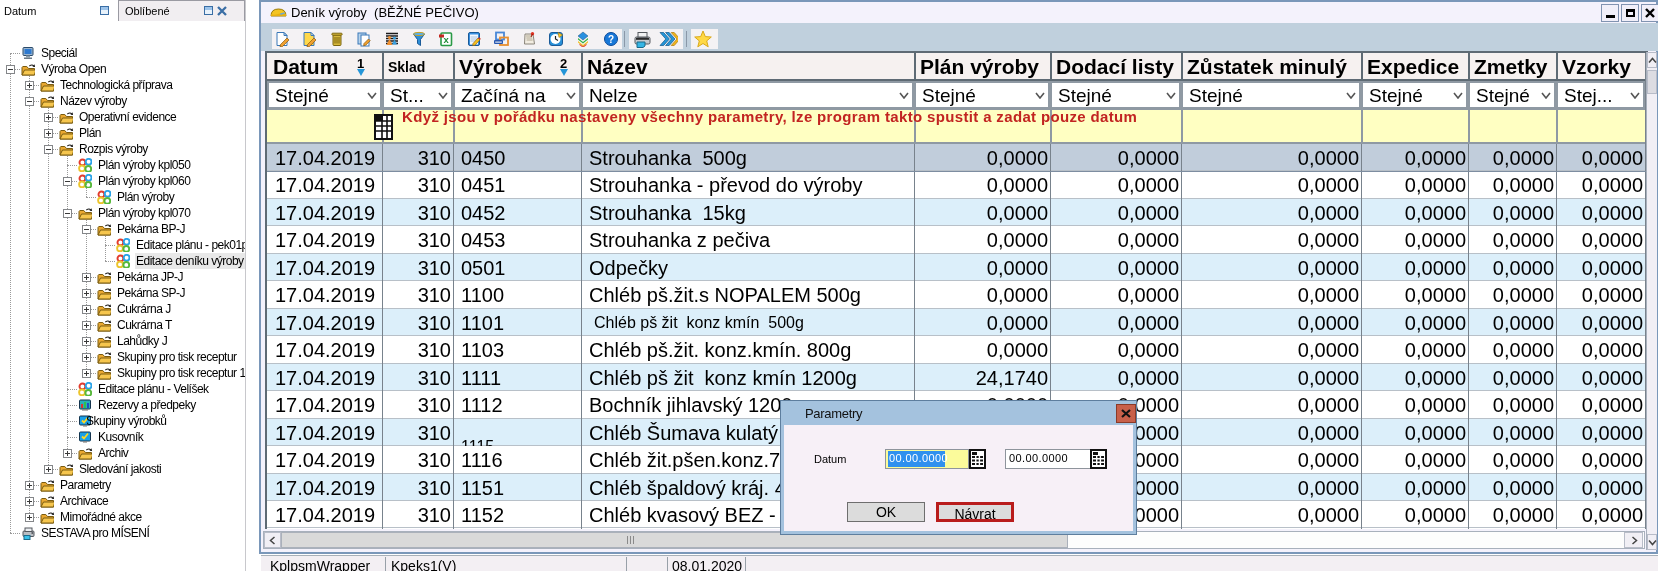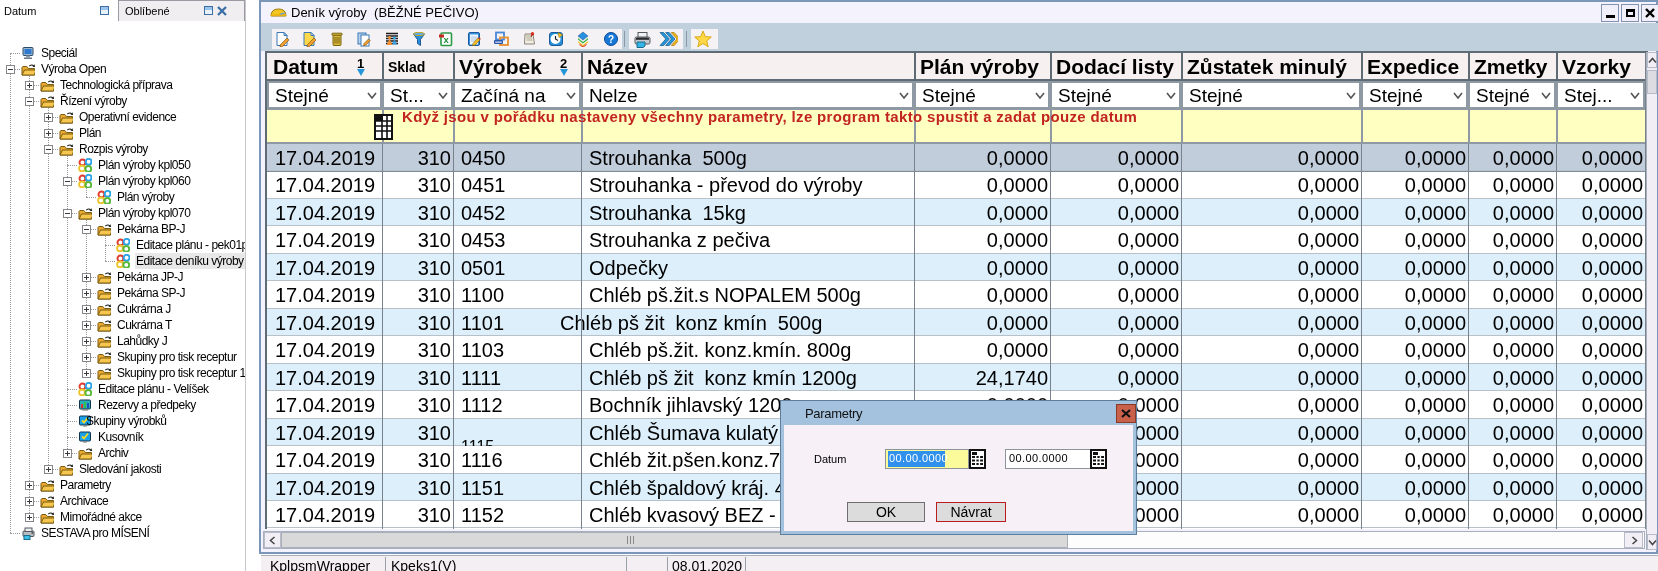--- a/index.html
+++ b/index.html
@@ -93,21 +93,21 @@
       <use href="#tfolder"></use>
     </svg>
 <div class="tree-t abs" style="left:59px;top:77px;height:16px;line-height:16px;padding:0 1px">Technologická příprava</div>
 <div class="hstub" style="left:29px;top:101px;width:10px"></div>
 <div class="ebox" style="left:25px;top:97px">
       <i></i>
     </div>
 <svg class="abs" style="left:40px;top:94px" width="14" height="14" viewBox="0 0 14 14">
       <use href="#tfolder"></use>
     </svg>
-<div class="tree-t abs" style="left:59px;top:93px;height:16px;line-height:16px;padding:0 1px">Řízení výroby</div>
+<div class="tree-t abs" style="left:59px;top:93px;height:16px;line-height:16px;padding:0 1px">Název výroby</div>
 <div class="hstub" style="left:48px;top:117px;width:10px"></div>
 <div class="ebox" style="left:44px;top:113px">
       <i></i>
       <b></b>
     </div>
 <svg class="abs" style="left:59px;top:110px" width="14" height="14" viewBox="0 0 14 14">
       <use href="#tfolder"></use>
     </svg>
 <div class="tree-t abs" style="left:78px;top:109px;height:16px;line-height:16px;padding:0 1px">Operativní evidence</div>
 <div class="hstub" style="left:48px;top:133px;width:10px"></div>
@@ -572,21 +572,21 @@
 <div class="cell num" style="left:919px;top:284px;width:129px;font-size:20px;line-height:22px">0,0000</div>
 <div class="cell num" style="left:1055px;top:284px;width:124px;font-size:20px;line-height:22px">0,0000</div>
 <div class="cell num" style="left:1186px;top:284px;width:173px;font-size:20px;line-height:22px">0,0000</div>
 <div class="cell num" style="left:1366px;top:284px;width:100px;font-size:20px;line-height:22px">0,0000</div>
 <div class="cell num" style="left:1473px;top:284px;width:81px;font-size:20px;line-height:22px">0,0000</div>
 <div class="cell num" style="left:1561px;top:284px;width:82px;font-size:20px;line-height:22px">0,0000</div>
 <div class="abs" style="left:267px;top:309px;width:1379px;height:27px;background:#dceffa;border-bottom:1px solid #b8c0c8"></div>
 <div class="cell" style="left:275px;top:312px;width:103px;font-size:20px;line-height:22px">17.04.2019</div>
 <div class="cell num" style="left:387px;top:312px;width:64px;font-size:20px;line-height:22px">310</div>
 <div class="cell" style="left:461px;top:312px;width:116px;font-size:20px;line-height:22px">1101</div>
-<div class="cell" style="left:560px;top:312px;width:321px;font-size:20px;line-height:22px">Chléb pš žit&nbsp; konz kmín&nbsp; 500g</div>
+<div class="cell" style="left:594px;top:312px;width:321px;font-size:16px;line-height:22px">Chléb pš žit&nbsp; konz kmín&nbsp; 500g</div>
 <div class="cell num" style="left:919px;top:312px;width:129px;font-size:20px;line-height:22px">0,0000</div>
 <div class="cell num" style="left:1055px;top:312px;width:124px;font-size:20px;line-height:22px">0,0000</div>
 <div class="cell num" style="left:1186px;top:312px;width:173px;font-size:20px;line-height:22px">0,0000</div>
 <div class="cell num" style="left:1366px;top:312px;width:100px;font-size:20px;line-height:22px">0,0000</div>
 <div class="cell num" style="left:1473px;top:312px;width:81px;font-size:20px;line-height:22px">0,0000</div>
 <div class="cell num" style="left:1561px;top:312px;width:82px;font-size:20px;line-height:22px">0,0000</div>
 <div class="abs" style="left:267px;top:336px;width:1379px;height:28px;background:#ffffff;border-bottom:1px solid #b8c0c8"></div>
 <div class="cell" style="left:275px;top:339px;width:103px;font-size:20px;line-height:22px">17.04.2019</div>
 <div class="cell num" style="left:387px;top:339px;width:64px;font-size:20px;line-height:22px">310</div>
 <div class="cell" style="left:461px;top:339px;width:116px;font-size:20px;line-height:22px">1103</div>
@@ -724,12 +724,12 @@
   </svg>
 <div class="abs" style="left:1005px;top:449px;width:86px;height:20px;background:#fff;border:1px solid #8e949c"></div>
 <div class="abs" style="left:1009px;top:452px;font-size:11px;color:#000;letter-spacing:.4px">00.00.0000</div>
 <div class="abs" style="left:1090px;top:449px;width:17px;height:20px;background:#fff;border:2px solid #111"></div>
 <svg class="abs" style="left:1093px;top:452px" width="11" height="14">
     <rect x="0" y="0" width="5" height="3" fill="#111"></rect>
     <path d="M0 5 h11 M0 8.5 h11 M0 12 h11" stroke="#111" stroke-width="2"></path>
     <path d="M3.7 4 v10 M7.4 4 v10" stroke="#fff" stroke-width="1.4"></path>
   </svg>
 <div class="abs" style="left:847px;top:502px;width:78px;height:20px;background:#dcdcdc;border:1px solid #6e6e6e;font-size:14px;text-align:center;line-height:19px">OK</div>
-<div class="abs" style="left:936px;top:502px;width:70px;height:20px;background:#dcdcdc;border:1px solid #b91c1c;font-size:14px;text-align:center;line-height:19px">Návrat</div>
+<div class="abs" style="left:936px;top:502px;width:78px;height:20px;background:#dcdcdc;border:3px solid #b91c1c;font-size:14px;text-align:center;line-height:19px">Návrat</div>
 </body></html>

